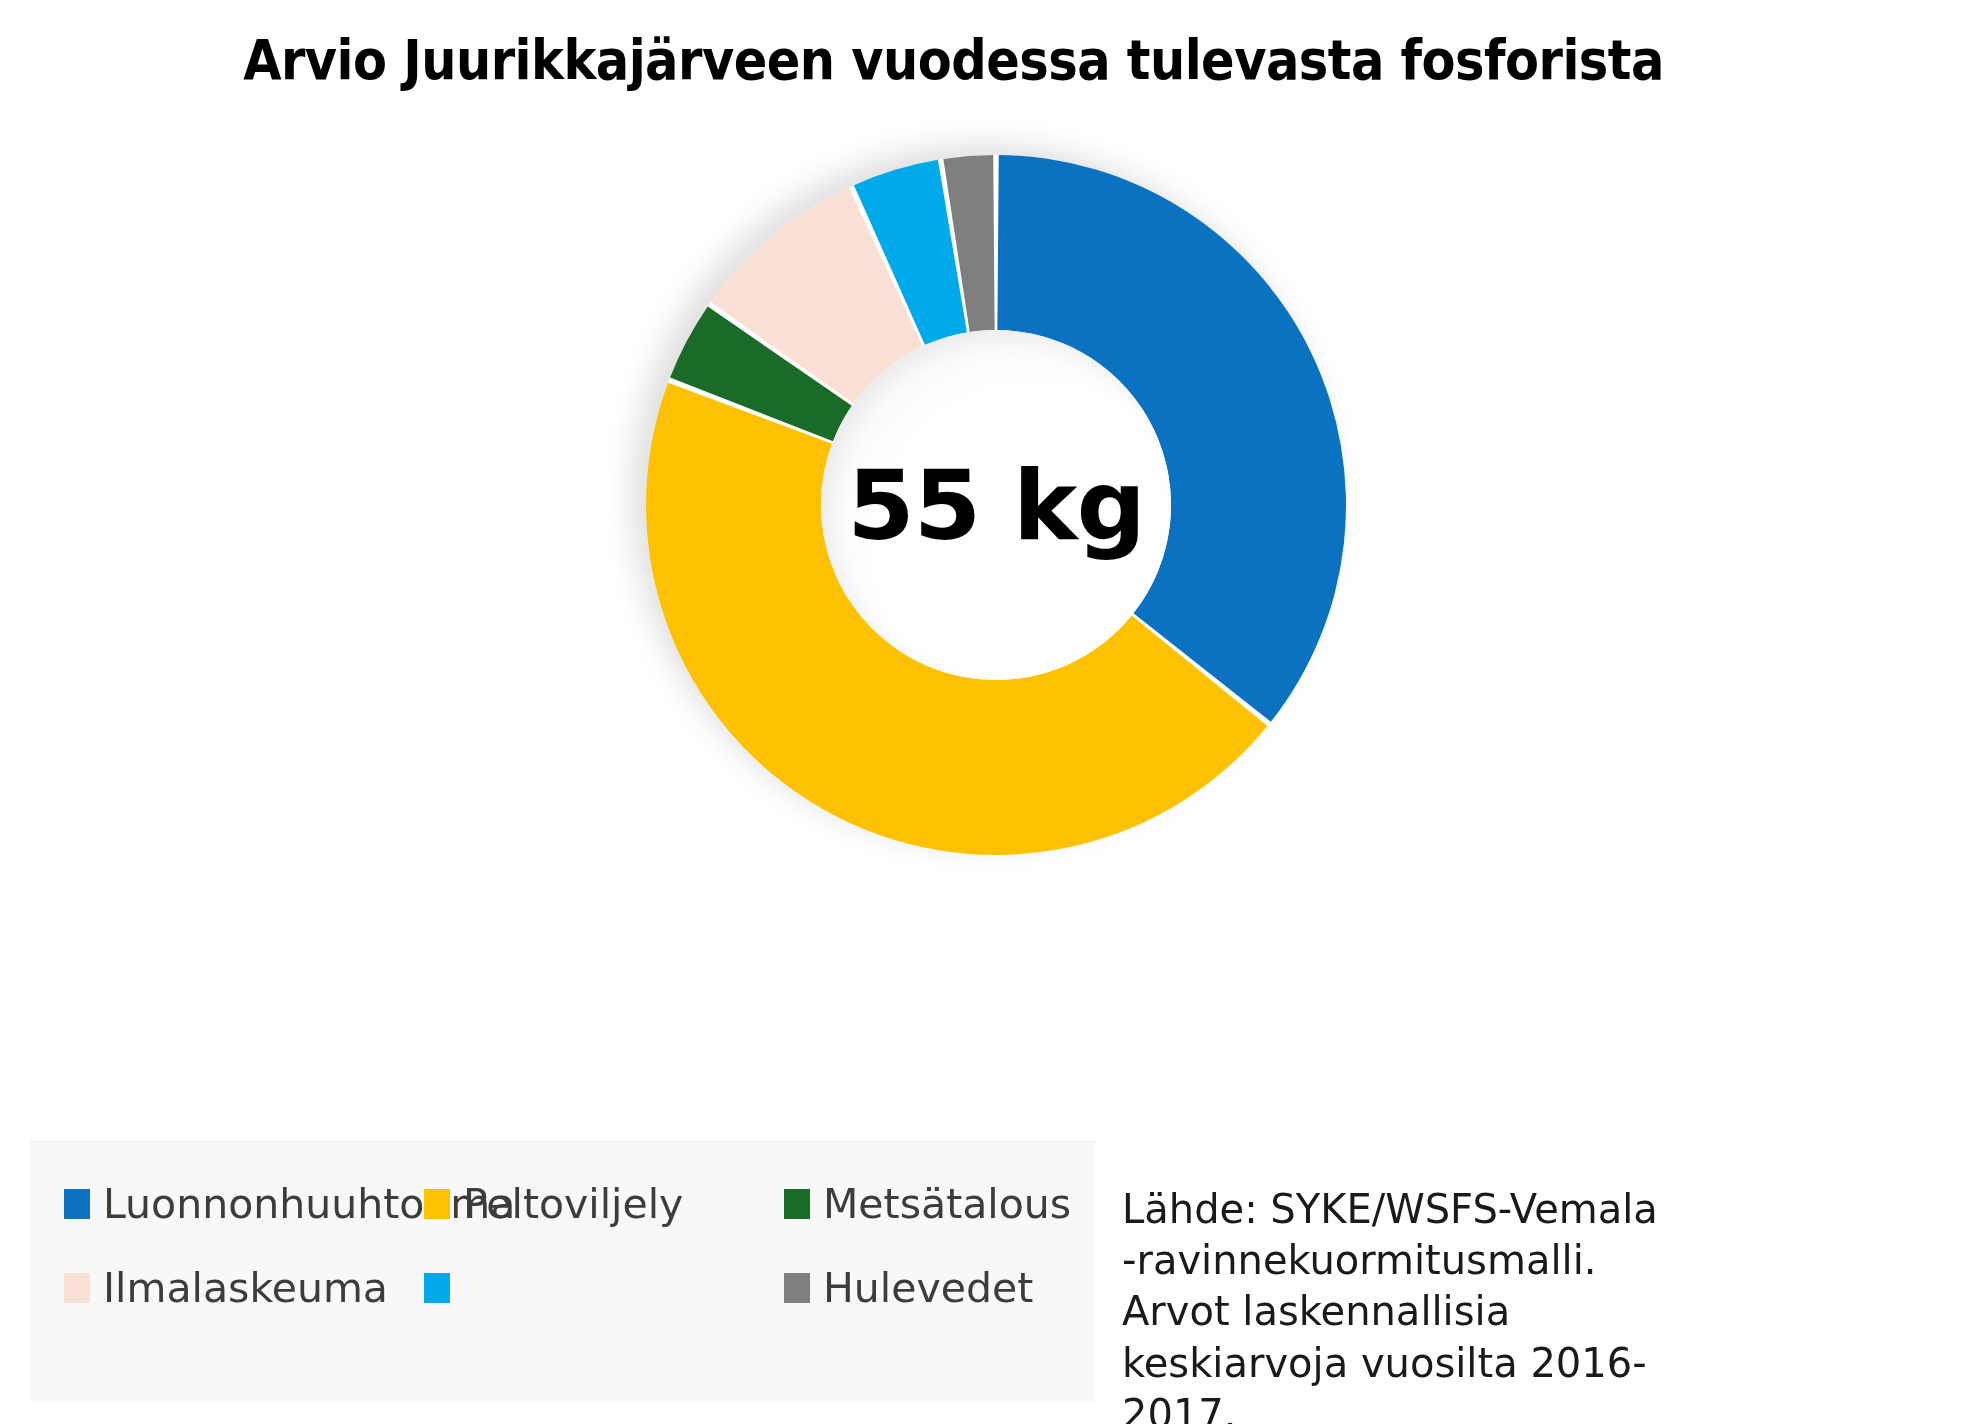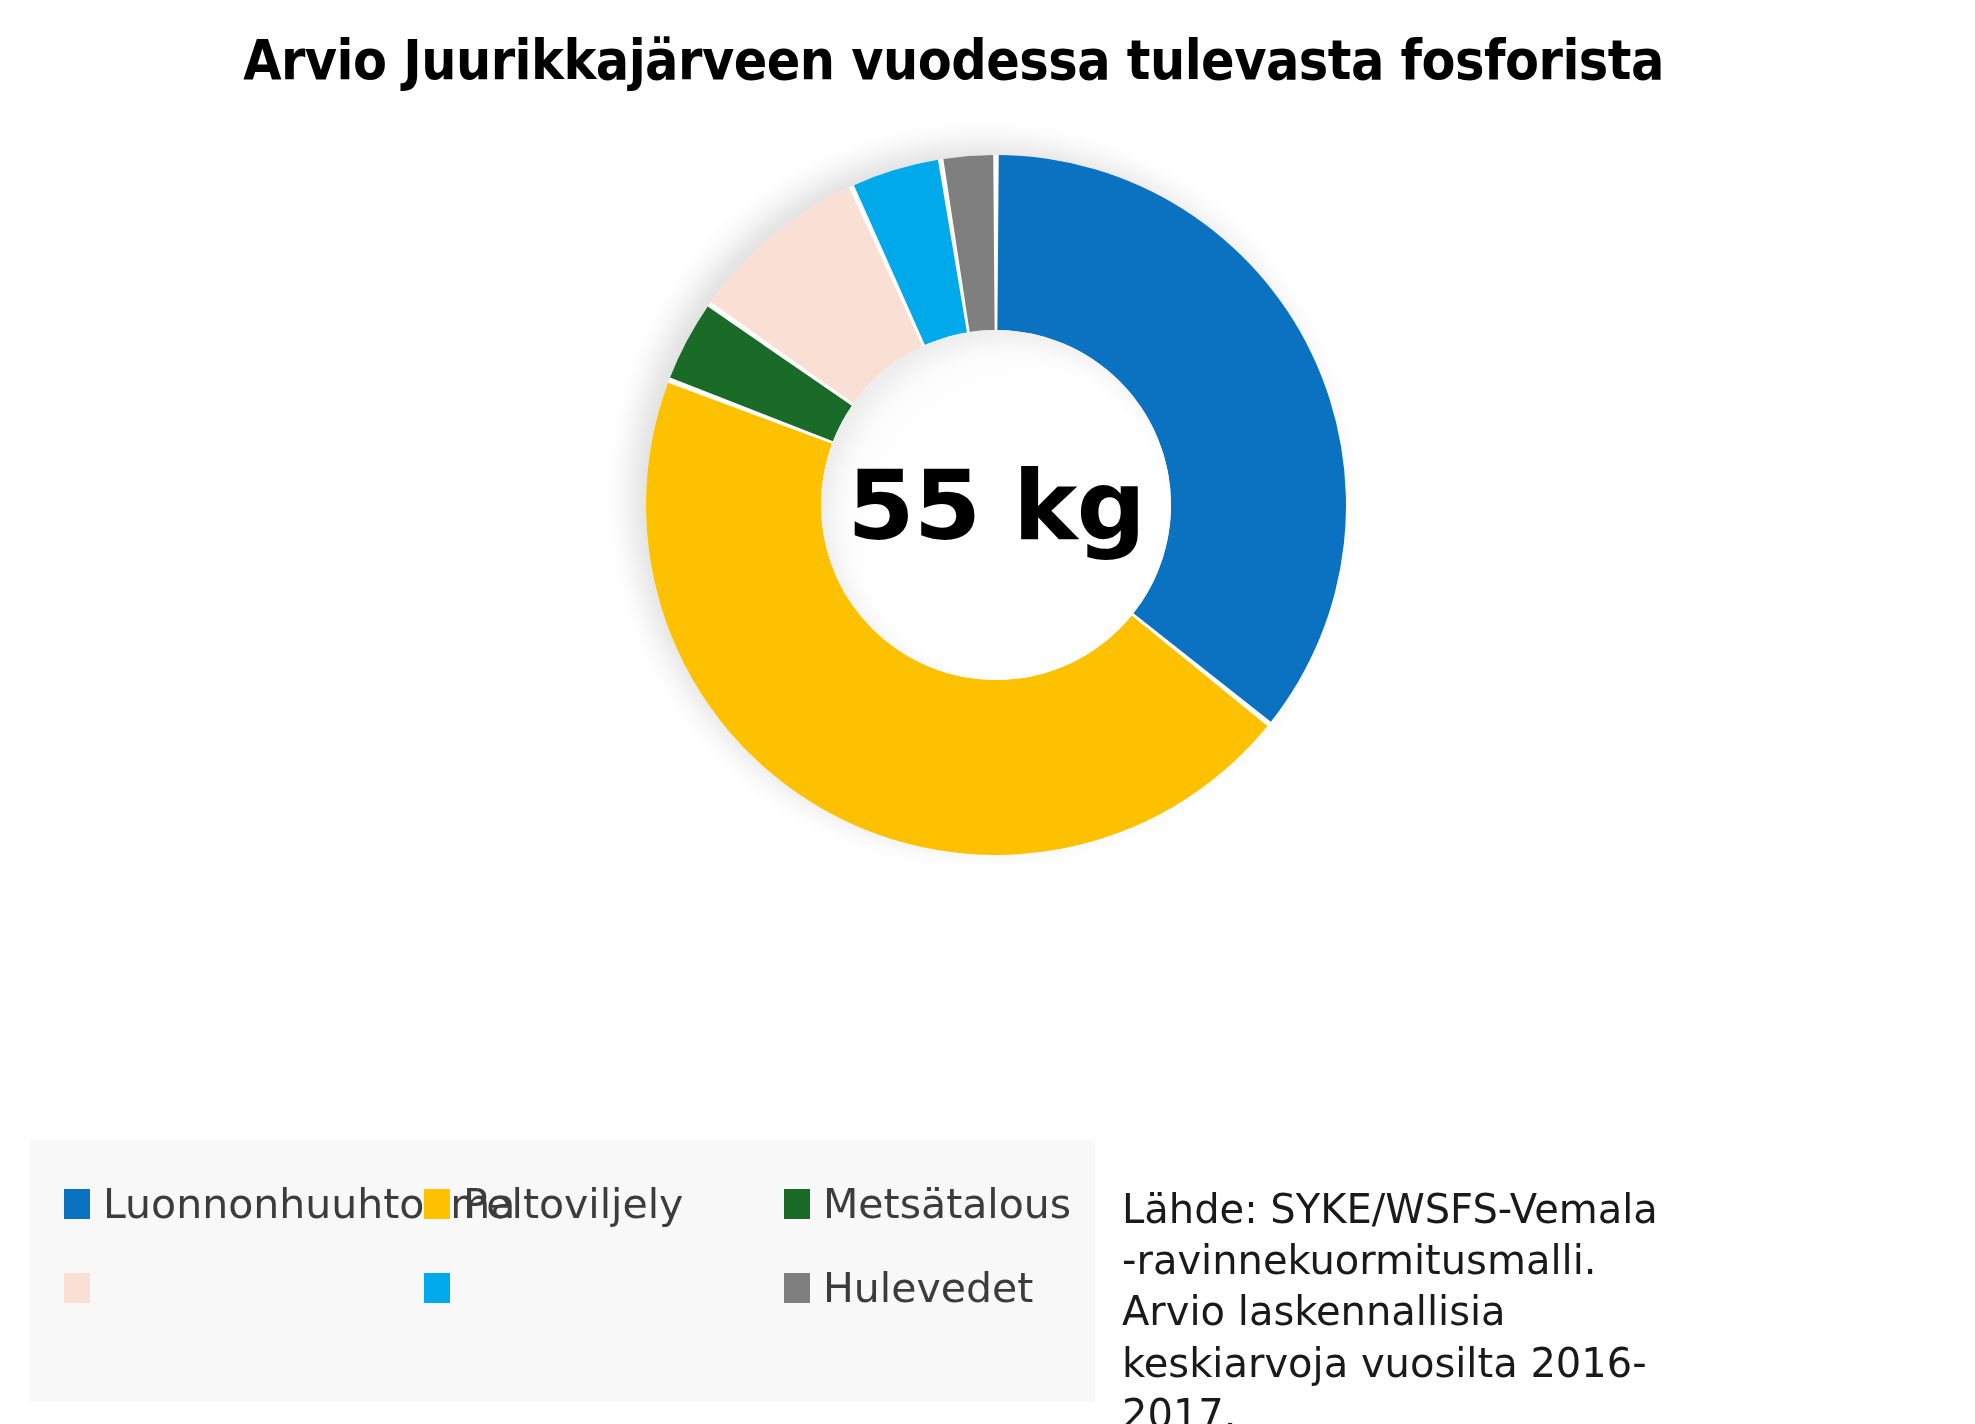--- a/index.html
+++ b/index.html
@@ -160,30 +160,31 @@
       <div class="legend-item">
         <span class="swatch" style="background: rgb(253, 193, 0);"></span>
         <span class="legend-label">Peltoviljely</span>
       </div>
       <div class="legend-item">
         <span class="swatch" style="background: rgb(27, 107, 40);"></span>
         <span class="legend-label">Metsätalous</span>
       </div>
       <div class="legend-item">
         <span class="swatch" style="background: rgb(250, 224, 212);"></span>
+        <span class="legend-label">Ilmalaskeuma</span>
       </div>
       <div class="legend-item">
         <span class="swatch" style="background: rgb(0, 170, 234);"></span>
       </div>
       <div class="legend-item">
         <span class="swatch" style="background: rgb(127, 127, 127);"></span>
         <span class="legend-label">Hulevedet</span>
       </div>
     </div>
 </div>
 
 <div class="source-note">
   <span>Lähde: SYKE/WSFS-Vemala</span>
   <span>-ravinnekuormitusmalli.</span>
-  <span>Arvio laskennallisia</span>
+  <span>Arvot laskennallisia</span>
   <span>keskiarvoja vuosilta 2016-</span>
   <span>2017.</span>
 </div>
 
 </body></html>

